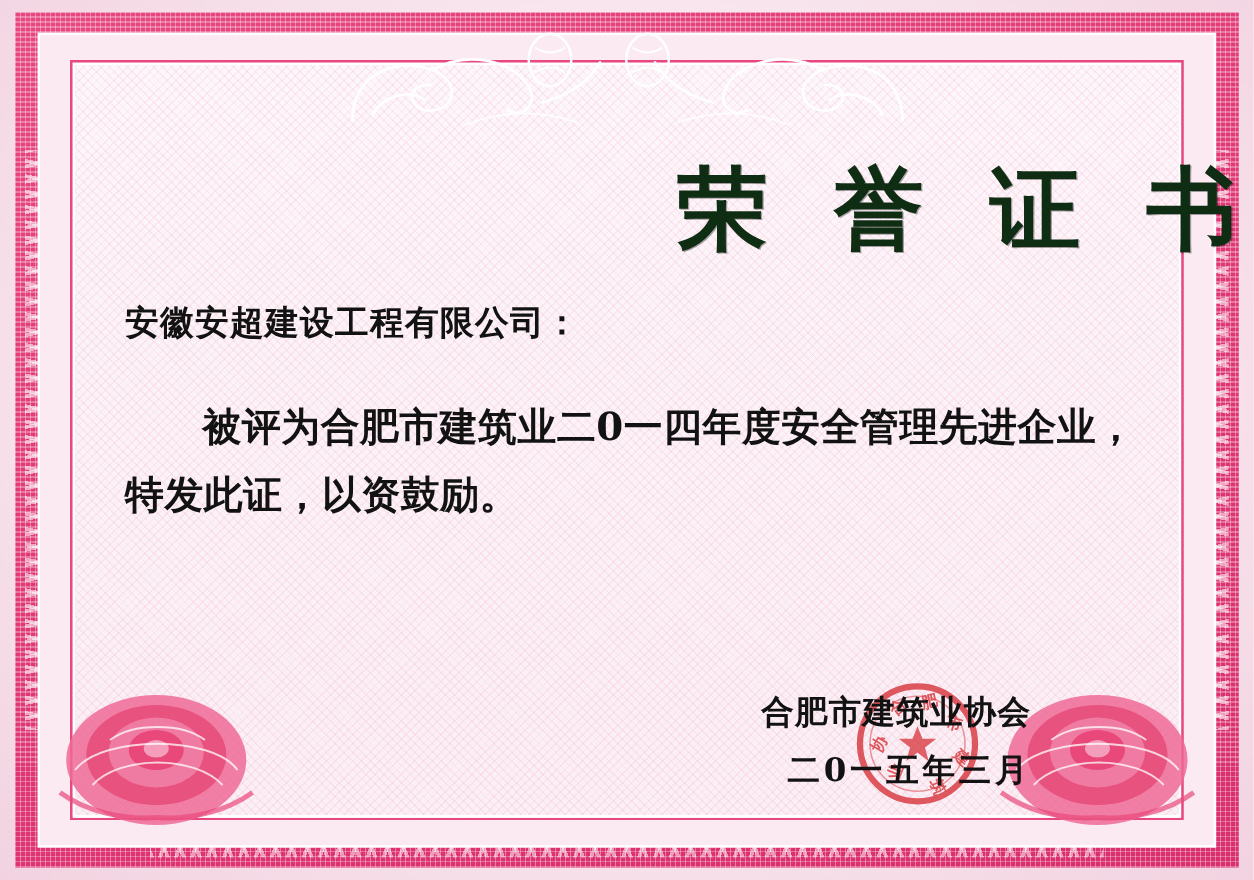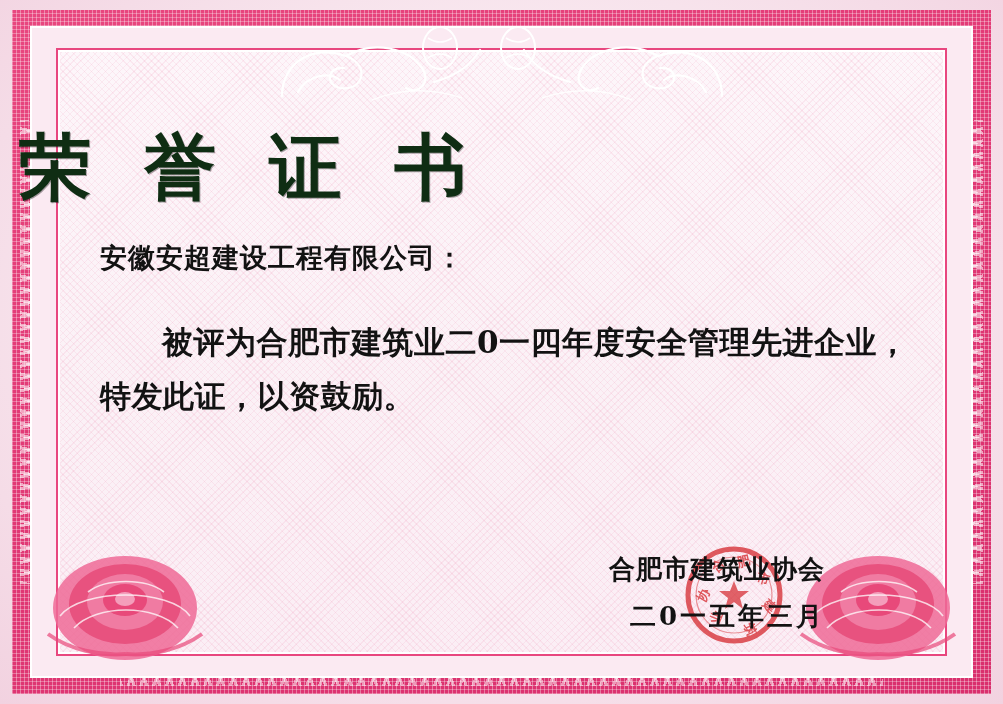--- a/index.html
+++ b/index.html
@@ -143,21 +143,21 @@
   }
   .rose.left  { left: 30px; }
   .rose.right { right: 30px; }
 
   
   .title {
     position: absolute;
     top: 120px;
     left: 0;
     right: 0;
-    text-align: left;
+    text-align: right;
     font-family: "DejaVu Serif", "Liberation Serif", serif;
     font-size: 72px;
     font-weight: 700;
     letter-spacing: 14px;
     color: #0f2d13;
     text-shadow: 1px 1px 0 rgba(0,0,0,0.35);
     padding-left: 19px;
   }
 
   .recipient {

